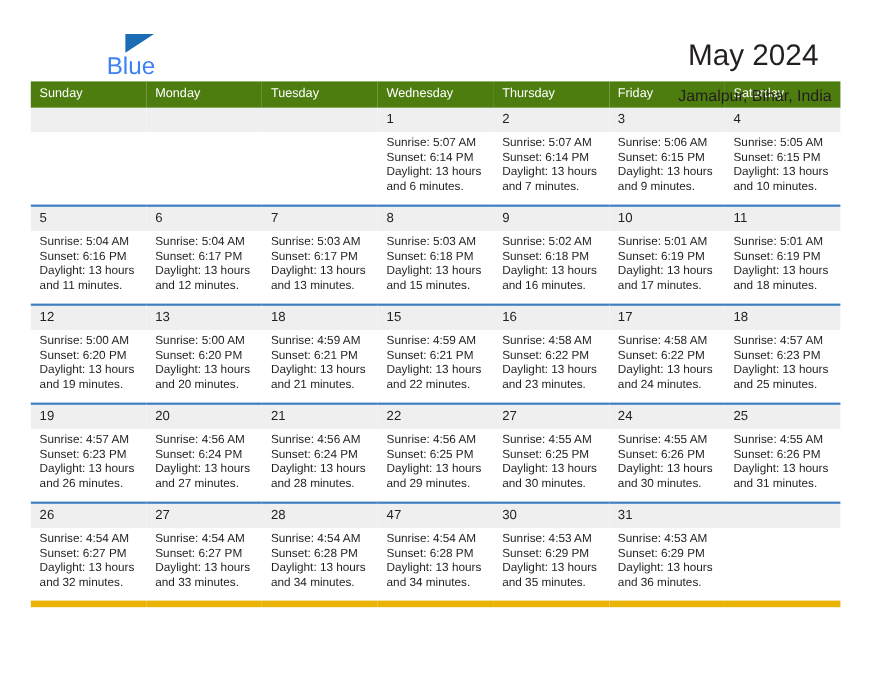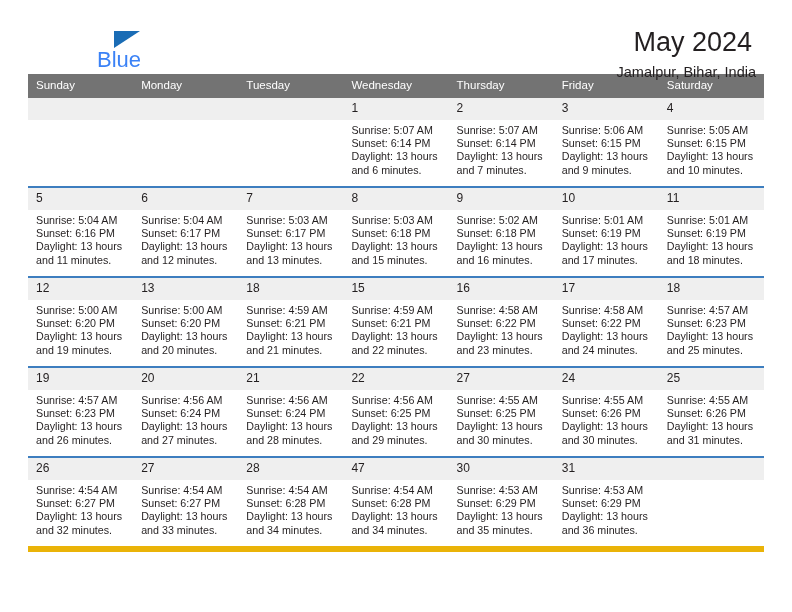--- a/index.html
+++ b/index.html
@@ -67,37 +67,37 @@
     position: absolute;
     right: 8px;
     top: 22px;
     text-align: right;
   }
   .cal-title {
     font-size: 27px;
     color: #231f20;
     line-height: 32px;
     font-weight: normal;
-    margin: 4px;
+    margin: 12px;
   }
   .cal-subtitle {
     font-size: 14.5px;
     color: #231f20;
     line-height: 20px;
     margin: 4px 0 0 0;
   }
 
   
   .calendar {
     width: 736px;
     border-collapse: collapse;
     table-layout: fixed;
   }
   .dow-row th {
-    background: #737373;
+    background: #4d7c0f;
     color: #ffffff;
     font-size: 11.5px;
     font-weight: normal;
     text-align: left;
     padding: 5px 0 6px 8px;
     line-height: 13px;
   }
 
   .week-row td {
     vertical-align: top;

